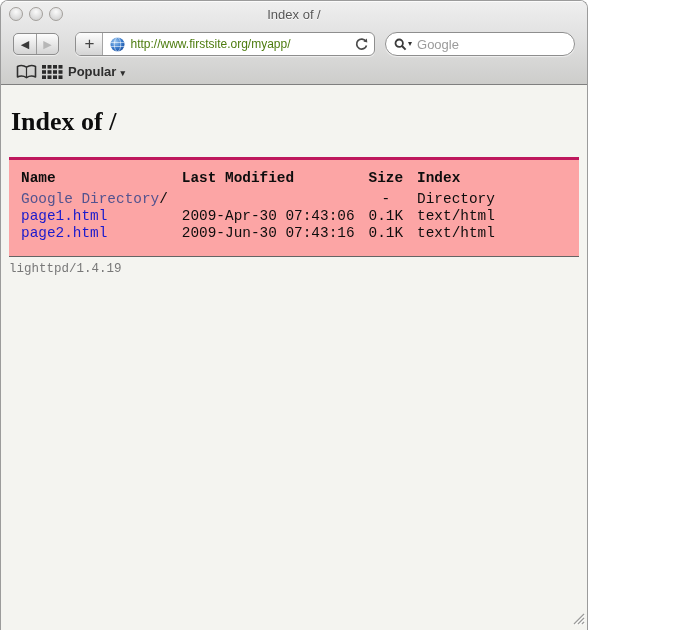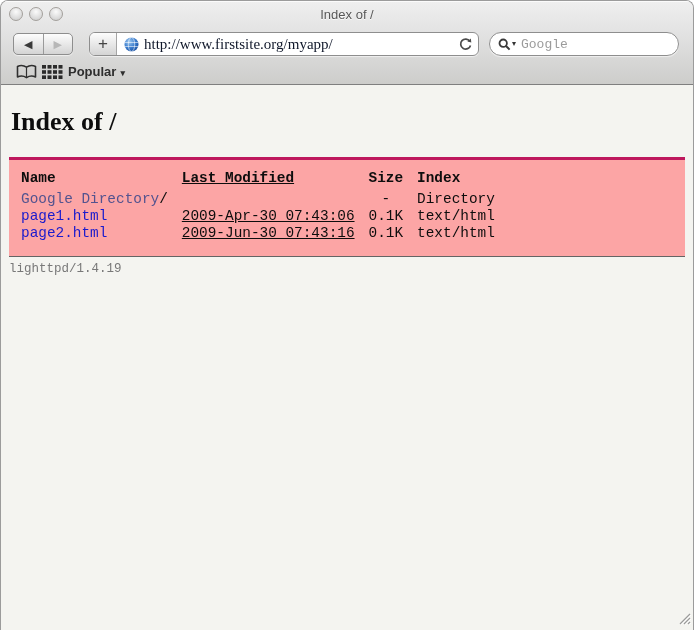--- a/index.html
+++ b/index.html
@@ -1,18 +1,18 @@
 <!DOCTYPE html>
 <html><head>
 <meta charset="utf-8">
 <style>
   html,body{margin:0;padding:0;background:#ffffff;}
   *{box-sizing:border-box;}
   .window{
-    width:694px;height:630px;position:relative;overflow:hidden;
+    width:588px;height:630px;position:relative;overflow:hidden;
     border-radius:8px 8px 0 0;
     font-family:"Liberation Sans",sans-serif;
     background:#f4f4f0;
     border:1px solid #9b9b9b;border-bottom:none;
   }
   
   .chrome{
     background:linear-gradient(180deg,#efefef 0%,#e2e2e2 40%,#cdcdcb 100%);
     border-bottom:1px solid #7f7f7f;
     box-shadow:inset 0 1px 0 rgba(255,255,255,.75);
@@ -43,33 +43,33 @@
     box-shadow:0 1px 1px rgba(255,255,255,.6);
   }
   .plusbtn{
     width:27px;height:100%;display:flex;align-items:center;justify-content:center;
     background:linear-gradient(180deg,#fdfdfd,#d4d4d4);
     border-right:1px solid #a5a5a5;font-size:17px;color:#444;
   }
   .favicon{margin:0 5px 0 7px;display:flex;align-items:center;}
   .urlinput{
     flex:1;border:none;outline:none;background:transparent;
-    font-family:Liberation Serif, serif;font-size:15px;color:#0f172a;padding:0;
+    font-family:Liberation Sans, sans-serif;font-size:12px;color:#4d7c0f;padding:0;
   }
   .reloadbtn{width:26px;height:100%;display:flex;align-items:center;justify-content:center;}
   .searchfield{
     display:flex;align-items:center;height:24px;width:190px;margin-left:10px;
     border:1px solid #8e8e8e;border-radius:13px;background:#ffffff;padding:0 8px;
     box-shadow:0 1px 1px rgba(255,255,255,.6);
   }
   .searchbtn{display:flex;align-items:center;gap:1px;margin-right:5px;}
   .search-caret{font-size:8px;color:#333;line-height:1;}
   .searchinput{
     flex:1;border:none;outline:none;background:transparent;
-    font-family:Liberation Mono, monospace;font-size:13px;color:#111;padding:0;min-width:0;
+    font-family:Liberation Sans, sans-serif;font-size:13px;color:#111;padding:0;min-width:0;
   }
   .searchinput::placeholder{color:#9b9b9b;opacity:1;}
   .bookmarksbar{height:25px;display:flex;align-items:center;padding:0 15px;gap:5px;}
   .bm-iconbtn{display:flex;align-items:center;}
   .bm-item{display:flex;align-items:baseline;gap:4px;font-size:13px;font-weight:bold;color:#2e2e2e;}
   .bm-caret{font-size:9px;color:#2e2e2e;}
   
   .page{height:546px;position:relative;background:#f4f4f0;overflow:hidden;}
   .page h2{
     font-family:"Liberation Serif",serif;font-size:26px;font-weight:bold;color:#0d0d0d;
@@ -81,21 +81,21 @@
     padding:10px 0 14px 0;
   }
   table.dirlist{
     border-collapse:collapse;margin-left:12px;
     font-family:"Liberation Mono","DejaVu Sans Mono",monospace;
     font-size:14.4px;line-height:17px;color:#0d0d0d;
   }
   table.dirlist th{font-weight:bold;text-align:left;padding:0 14px 4px 0;}
   table.dirlist td{padding:0 14px 0 0;white-space:nowrap;}
   th.col-name,td.cell-name{min-width:148px;}
-  th.col-mod,td.cell-mod{min-width:174px;text-decoration:underline;}
+  th.col-mod,td.cell-mod{min-width:174px;}
   th.col-size,td.cell-size{min-width:35px;text-align:right;}
   td.cell-size.center{text-align:center;}
   a.dl{color:#1a1acd;text-decoration:none;}
   a.dl.visited{color:#53538f;}
   .foot{
     margin:0 8px;padding-top:5px;
     font-family:"Liberation Mono","DejaVu Sans Mono",monospace;
     font-size:12.5px;color:#787878;
   }
   .grip{position:absolute;right:2px;bottom:2px;}

